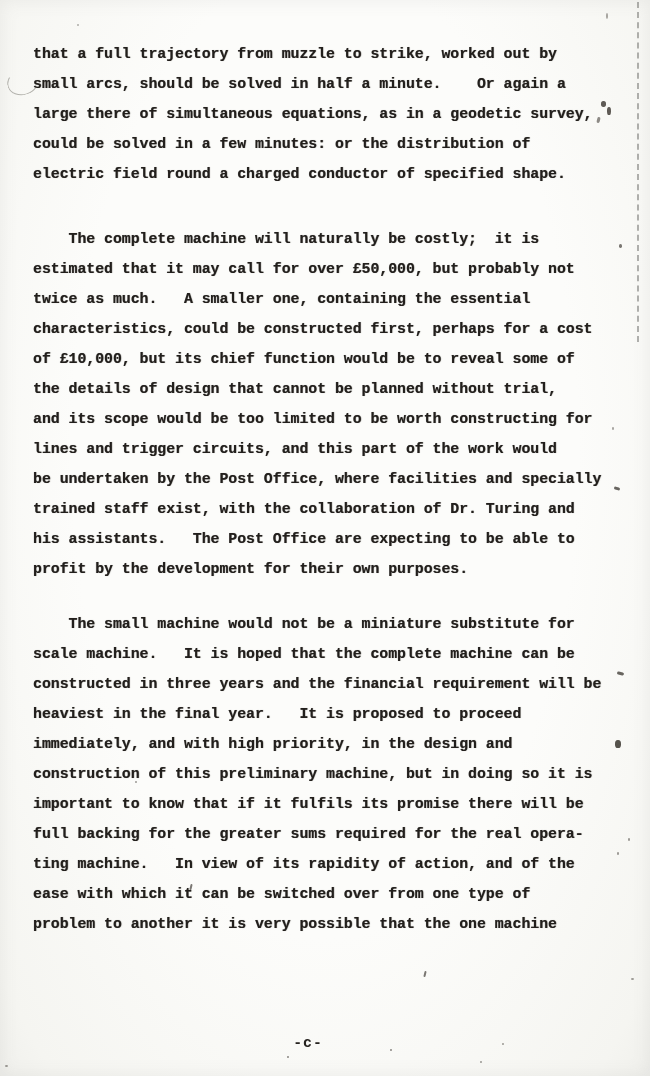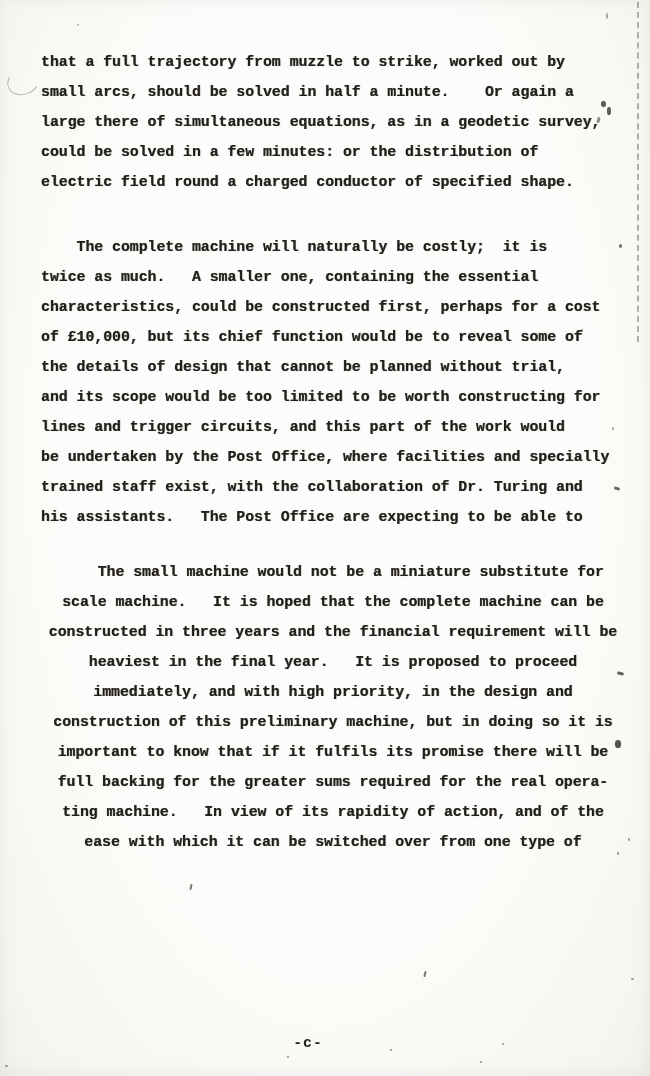--- a/index.html
+++ b/index.html
@@ -21,23 +21,23 @@
     left: 33px;
     top: 39px;
     width: 600px;
     font-family: "Liberation Mono", "DejaVu Sans Mono", monospace;
     font-size: 14.8px;
     line-height: 30px;
     font-weight: 700;
     color: #262320;
     filter: blur(0.22px) contrast(1.04);
   }
-  .para { margin: 8px; }
+  .para { margin: 0; }
   .para.gap-a { margin-top: 35px; font-family: Liberation Mono, monospace; }
-  .para.gap-b { margin-top: 25px; text-align: center; }
+  .para.gap-b { margin-top: 25px; }
   .line {
     height: 30px;
     white-space: pre;
     text-shadow:
       0.5px 0.3px 0.7px rgba(40,37,32,0.45),
       -0.3px -0.2px 0.5px rgba(40,37,32,0.28);
   }
   .footer {
     position: absolute;
     top: 1028px;
@@ -92,42 +92,45 @@
     <div class="para">
       <div class="line">that a full trajectory from muzzle to strike, worked out by</div>
       <div class="line">small arcs, should be solved in half a minute.    Or again a</div>
       <div class="line">large there of simultaneous equations, as in a geodetic survey,</div>
       <div class="line">could be solved in a few minutes: or the distribution of</div>
       <div class="line">electric field round a charged conductor of specified shape.</div>
     </div>
 
     <div class="para gap-a">
       <div class="line">    The complete machine will naturally be costly;  it is</div>
+      <div class="line">estimated that it may call for over £50,000, but probably not</div>
       <div class="line">twice as much.   A smaller one, containing the essential</div>
       <div class="line">characteristics, could be constructed first, perhaps for a cost</div>
       <div class="line">of £10,000, but its chief function would be to reveal some of</div>
       <div class="line">the details of design that cannot be planned without trial,</div>
       <div class="line">and its scope would be too limited to be worth constructing for</div>
       <div class="line">lines and trigger circuits, and this part of the work would</div>
       <div class="line">be undertaken by the Post Office, where facilities and specially</div>
       <div class="line">trained staff exist, with the collaboration of Dr. Turing and</div>
       <div class="line">his assistants.   The Post Office are expecting to be able to</div>
+      <div class="line">profit by the development for their own purposes.</div>
     </div>
 
     <div class="para gap-b">
       <div class="line">    The small machine would not be a miniature substitute for</div>
       <div class="line">scale machine.   It is hoped that the complete machine can be</div>
       <div class="line">constructed in three years and the financial requirement will be</div>
       <div class="line">heaviest in the final year.   It is proposed to proceed</div>
       <div class="line">immediately, and with high priority, in the design and</div>
       <div class="line">construction of this preliminary machine, but in doing so it is</div>
       <div class="line">important to know that if it fulfils its promise there will be</div>
       <div class="line">full backing for the greater sums required for the real opera-</div>
       <div class="line">ting machine.   In view of its rapidity of action, and of the</div>
       <div class="line">ease with which it can be switched over from one type of</div>
+      <div class="line">problem to another it is very possible that the one machine</div>
     </div>
 
   </div>
 
   <div class="footer">-c-</div>
 
   <div class="edge-dashes"></div>
   <div class="pencil-arc"></div>
 
   <i class="speck" style="left:606px;top:13px;width:2px;height:6px;opacity:.45"></i>

